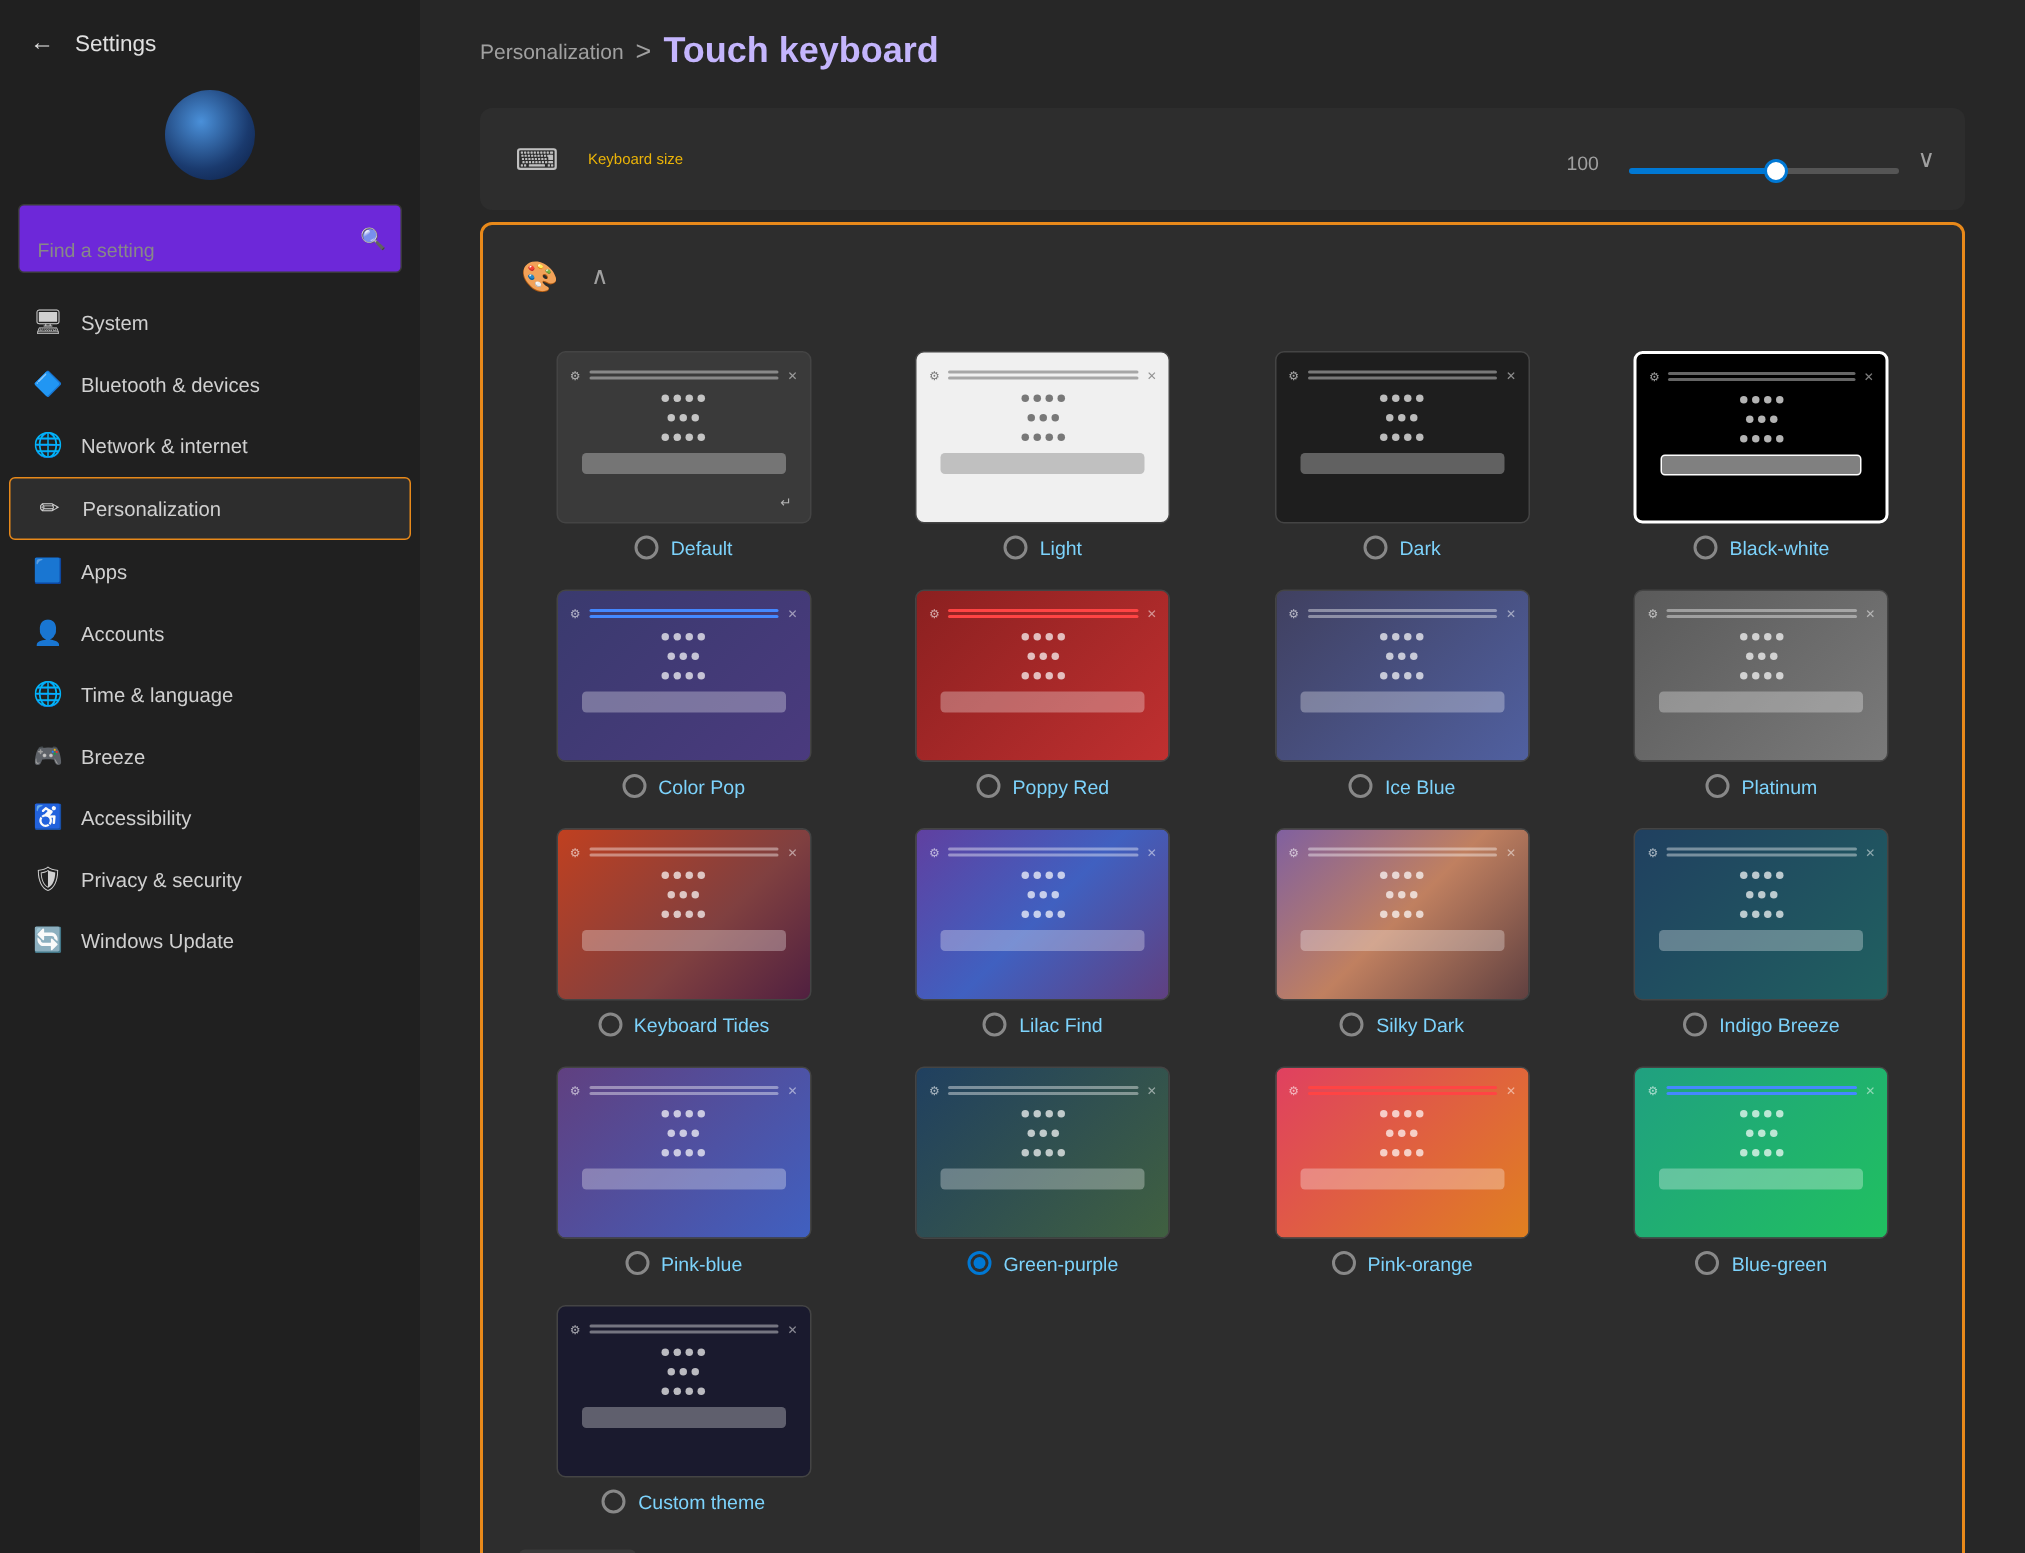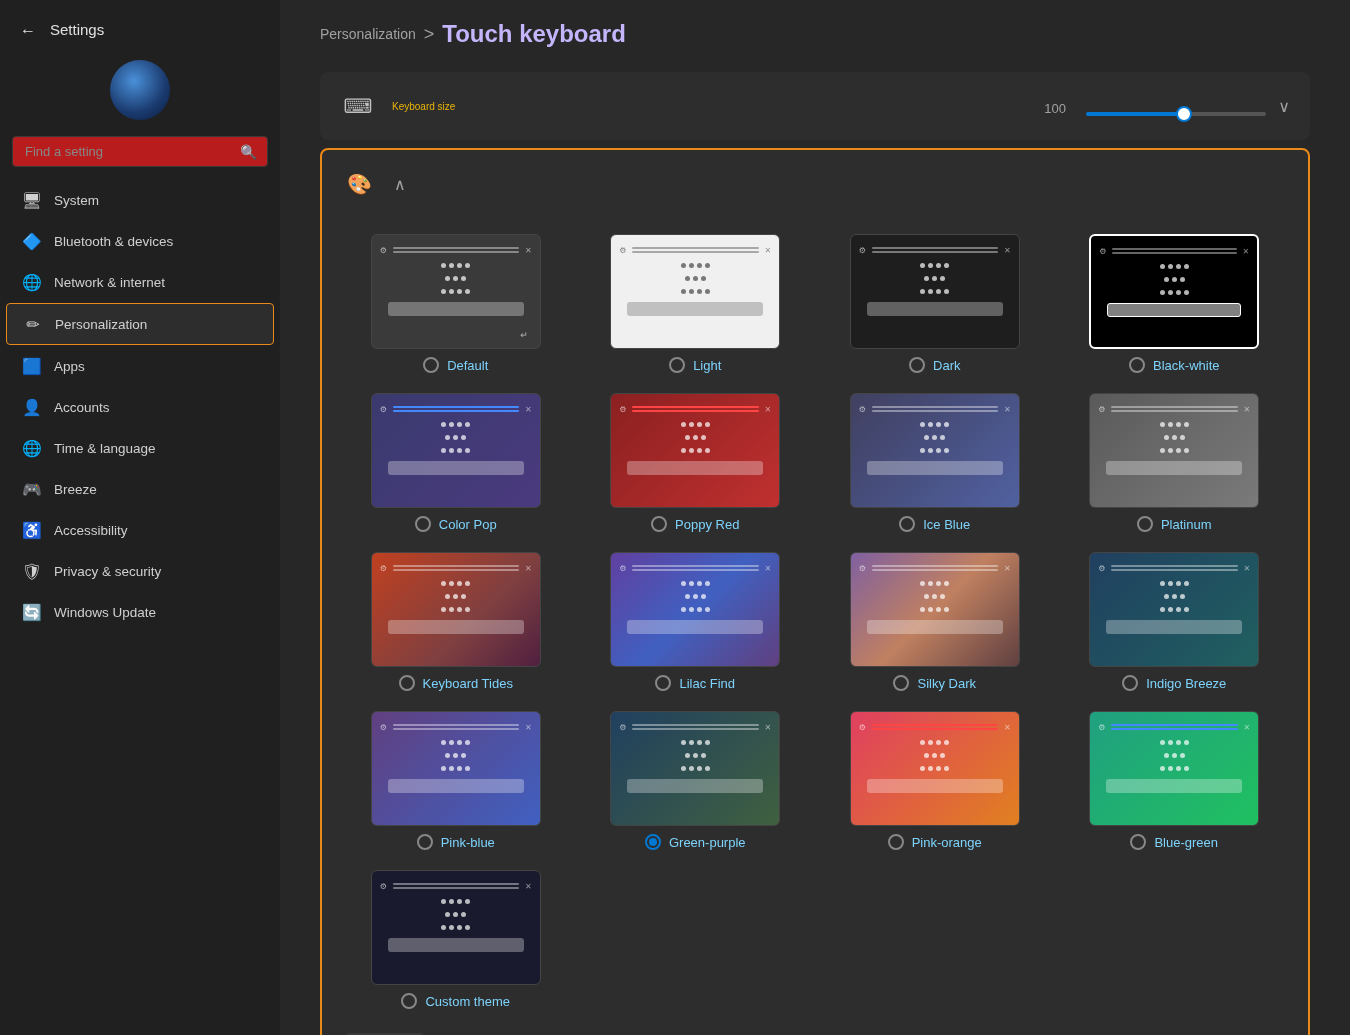--- a/index.html
+++ b/index.html
@@ -53,25 +53,25 @@
       display: block;
       background: radial-gradient(circle at 40% 35%, #4a90d9, #1a3a6e 60%, #0a1a3e);
       overflow: hidden;
     }
     .search-box {
       margin: 0 12px 12px 12px;
       position: relative;
     }
     .search-box input {
       width: 100%;
-      background: #b91c1c;
+      background: #6d28d9;
       border: 1px solid #3a3a3a;
       border-radius: 4px;
       color: #c0c0c0;
-      padding: 7px 32px 7px 12px;
+      padding: 22px 32px 7px 12px;
       font-size: 13px;
       outline: none;
     }
     .search-box input::placeholder { color: #888; }
     .search-icon-wrap {
       position: absolute;
       right: 10px;
       top: 50%;
       transform: translateY(-50%);
       color: #888;

